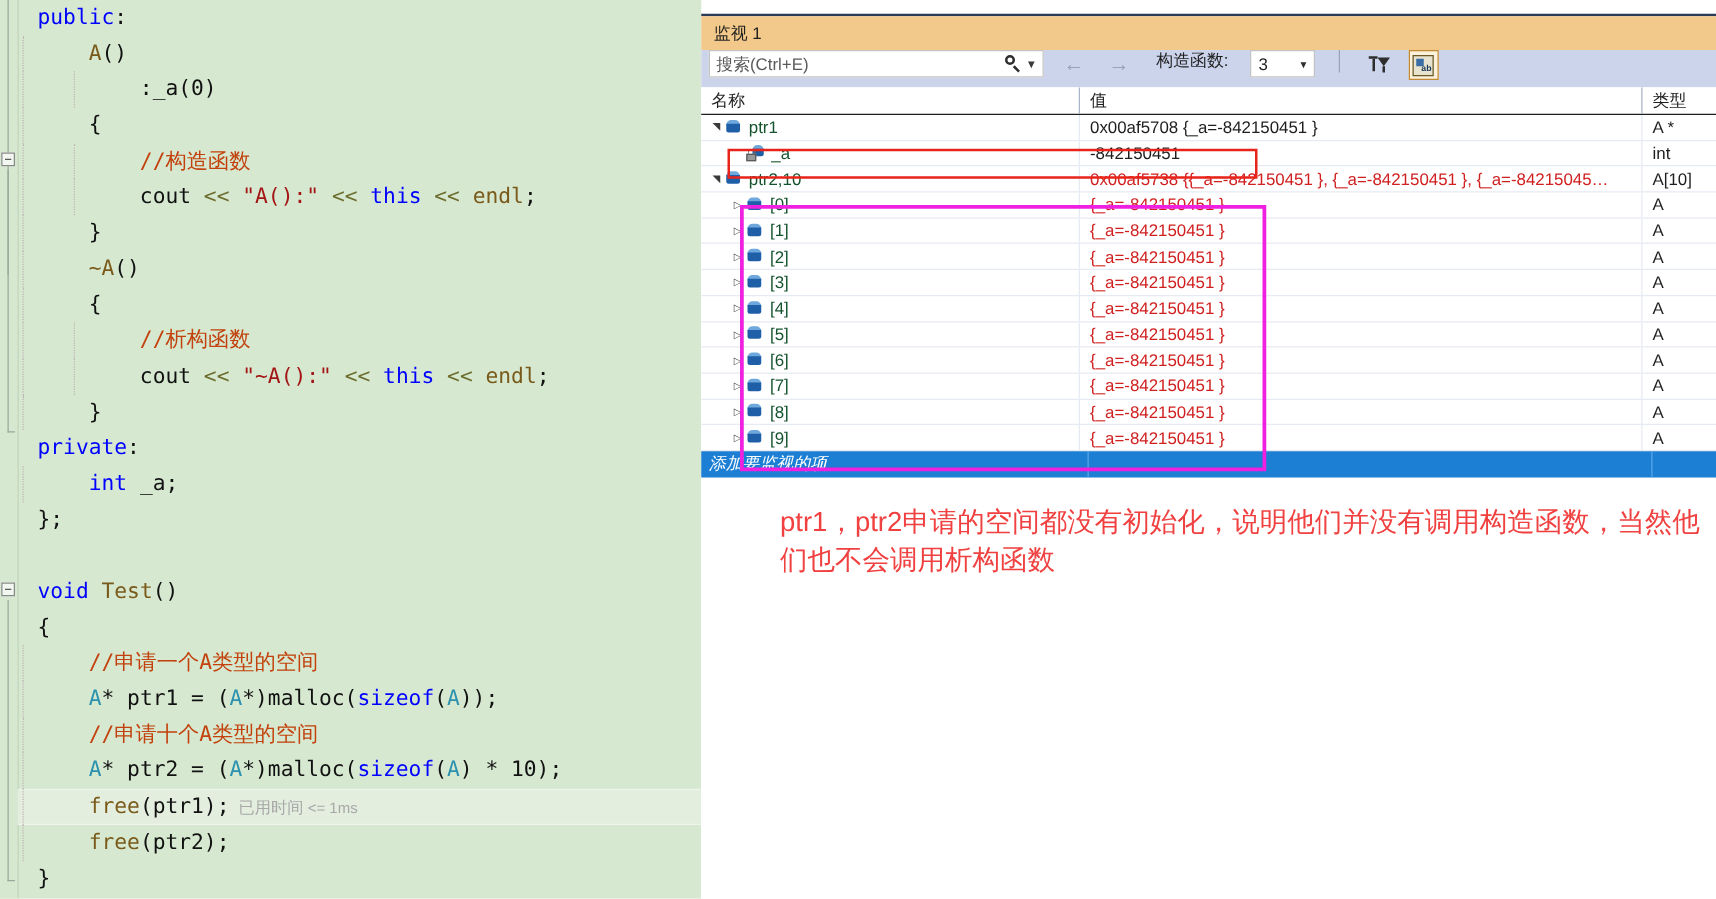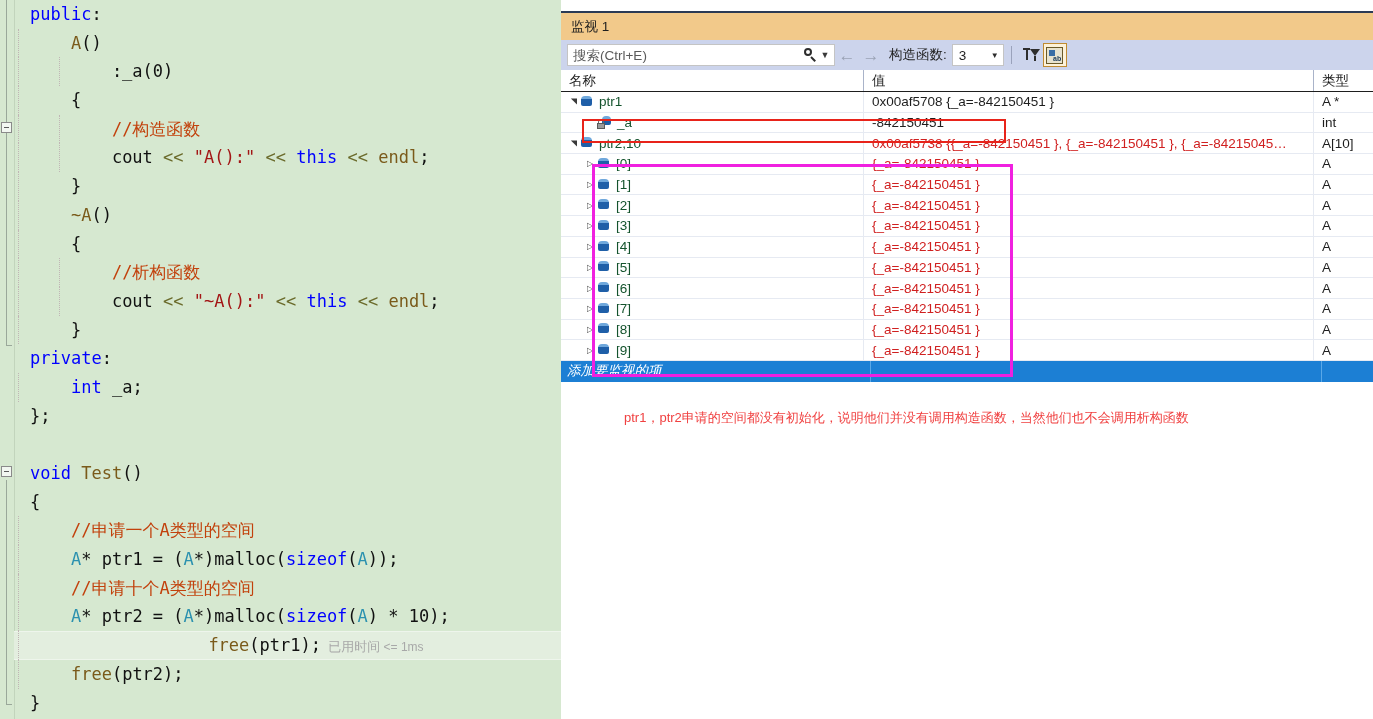--- a/index.html
+++ b/index.html
@@ -38,21 +38,21 @@
   }
 
   #code{
     position:absolute;left:14px;top:0;right:0;top:0;
     font-family:"DejaVu Sans Mono","Liberation Mono",monospace;
     font-size:17px;
     line-height:28.7px;
     white-space:pre;
   }
   .ln{position:relative;height:28.7px;padding-left:16px;}
-  .ln.hl{background:#e3eedf;box-shadow:0 -1px 0 #eef5ec inset,0 1px 0 #eef5ec inset;text-align:center;}
+  .ln.hl{background:#e3eedf;box-shadow:0 -1px 0 #eef5ec inset,0 1px 0 #eef5ec inset;}
   .guide{
     position:absolute;top:0;height:28.7px;width:1px;
     border-left:1px dotted #c0b5b5;
   }
   .kw{color:#0000ff;}
   .typ{color:#2b91af;}
   .cmt{color:#c2410c;}
   .str{color:#a31515;}
   .op{color:#6b6b2b;}
   .fn{color:#7a5a1a;}
@@ -73,24 +73,24 @@
   }
   #watch-title{
     height:27px;background:#f2c98a;
     display:flex;align-items:center;
     padding-left:10px;
     font-size:13.5px;color:#1e1e1e;
     box-sizing:border-box;
   }
   #watch-toolbar{
     height:30px;background:#ccd4ec;
-    display:flex;align-items:center;
-    padding:12px 4px;
+    display:flex;align-items:flex-start;
+    padding:0 4px;
     box-sizing:border-box;
-    gap:0px;
+    gap:12px;
   }
   .search-wrap{
     width:268px;height:22px;background:#ffffff;border:1px solid #c4c4c4;
     display:flex;align-items:center;box-sizing:border-box;margin-left:2px;
   }
   .search-wrap input{
     border:0;outline:0;flex:1;height:20px;padding-left:5px;
     font-family:"Liberation Sans",sans-serif;font-size:13.5px;color:#1e1e1e;
     background:transparent;
   }
@@ -218,21 +218,21 @@
   #box-red{
     position:absolute;left:582px;top:119px;width:424px;height:24px;
     border:2.5px solid #e8231a;box-sizing:border-box;pointer-events:none;
   }
   #box-pink{
     position:absolute;left:592px;top:164px;width:421px;height:213px;
     border:3px solid #f020e0;box-sizing:border-box;pointer-events:none;
   }
   #annot{
     position:absolute;left:624px;top:403px;width:740px;
-    color:#f04040;font-size:13px;line-height:30px;
+    color:#f04040;font-size:22px;line-height:30px;
     font-family:"Liberation Sans",sans-serif;
   }
 </style>
 </head>
 <body>
 
 <div id="editor">
   <div id="outline-margin">
     <div class="outline-line" style="top:0px;height:220px;"></div>
     <div class="outline-box" style="top:122px;"></div>

